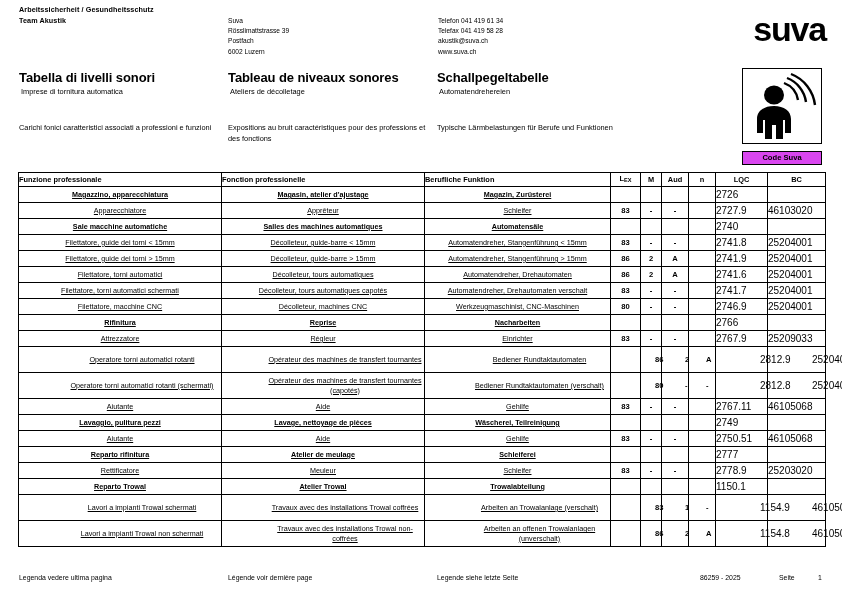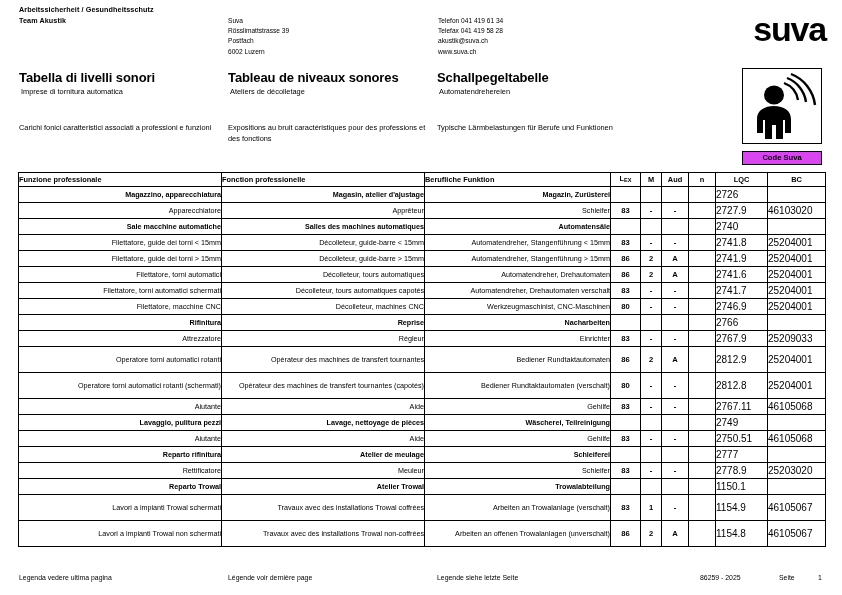--- a/index.html
+++ b/index.html
@@ -151,38 +151,39 @@
   th.hd.num {
     text-align: center;
     padding-left: 0;
     font-weight: bold;
   }
   th.hd sub { font-size: 5.6px; vertical-align: baseline; position: relative; top: 1px; }
 
   td.txt {
     padding-left: 3px;
     padding-right: 2px;
-    text-align: right;
+    text-align: center;
+    text-decoration: underline;
   }
   tr.cat td.txt { font-weight: bold; }
   tr.cat { background: #ffffff; }
 
   td.num {
     text-align: center;
     font-weight: bold;
     font-size: 7.6px;
   }
   td.code {
     text-align: left;
     padding-left: 4px;
     font-weight: normal;
     font-size: 10px;
   }
   tr.r1 td { height: 16px; }
-  tr.r2 td { height: 26px; }
+  tr.r2 td { height: 26px; padding-left: 44px; }
 
   
   .footer {
     position: absolute;
     left: 0; top: 574px;
     width: 842px;
     font-size: 6.9px;
   }
   .f-it  { position: absolute; left: 19px; }
   .f-fr  { position: absolute; left: 228px; }

